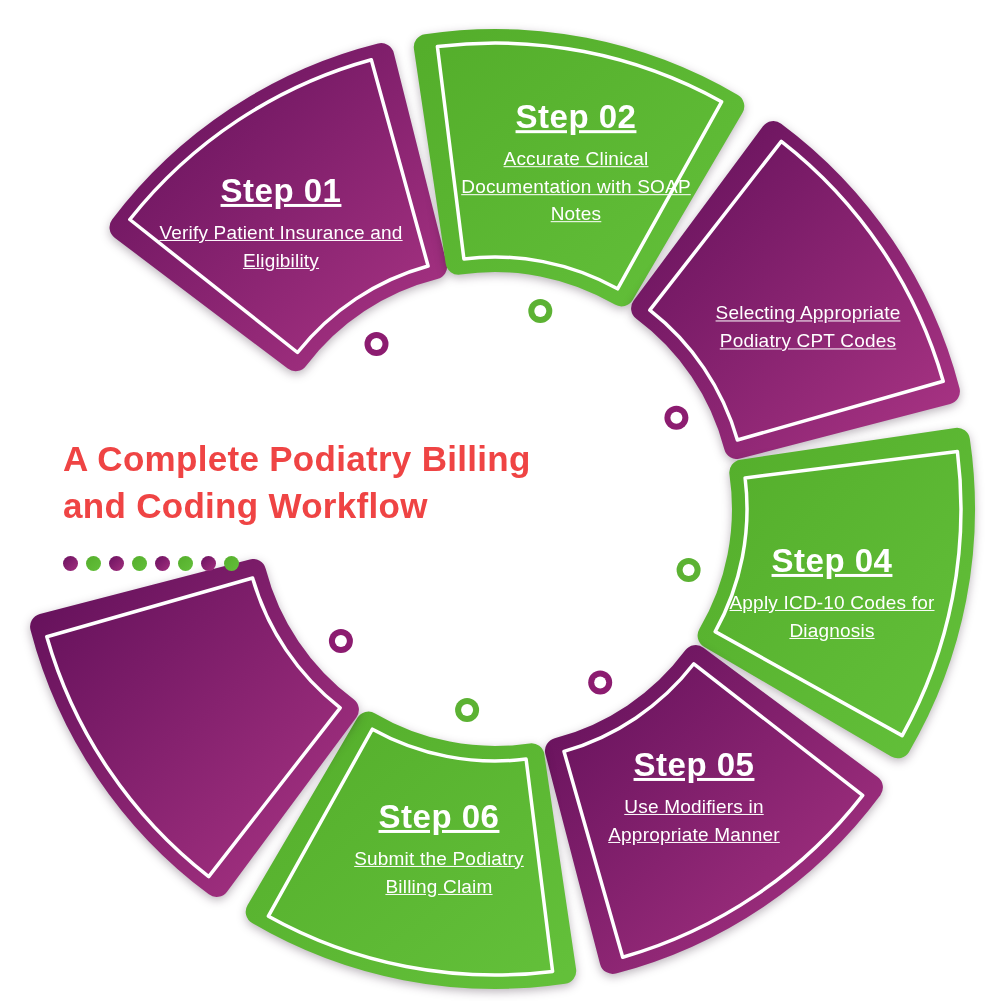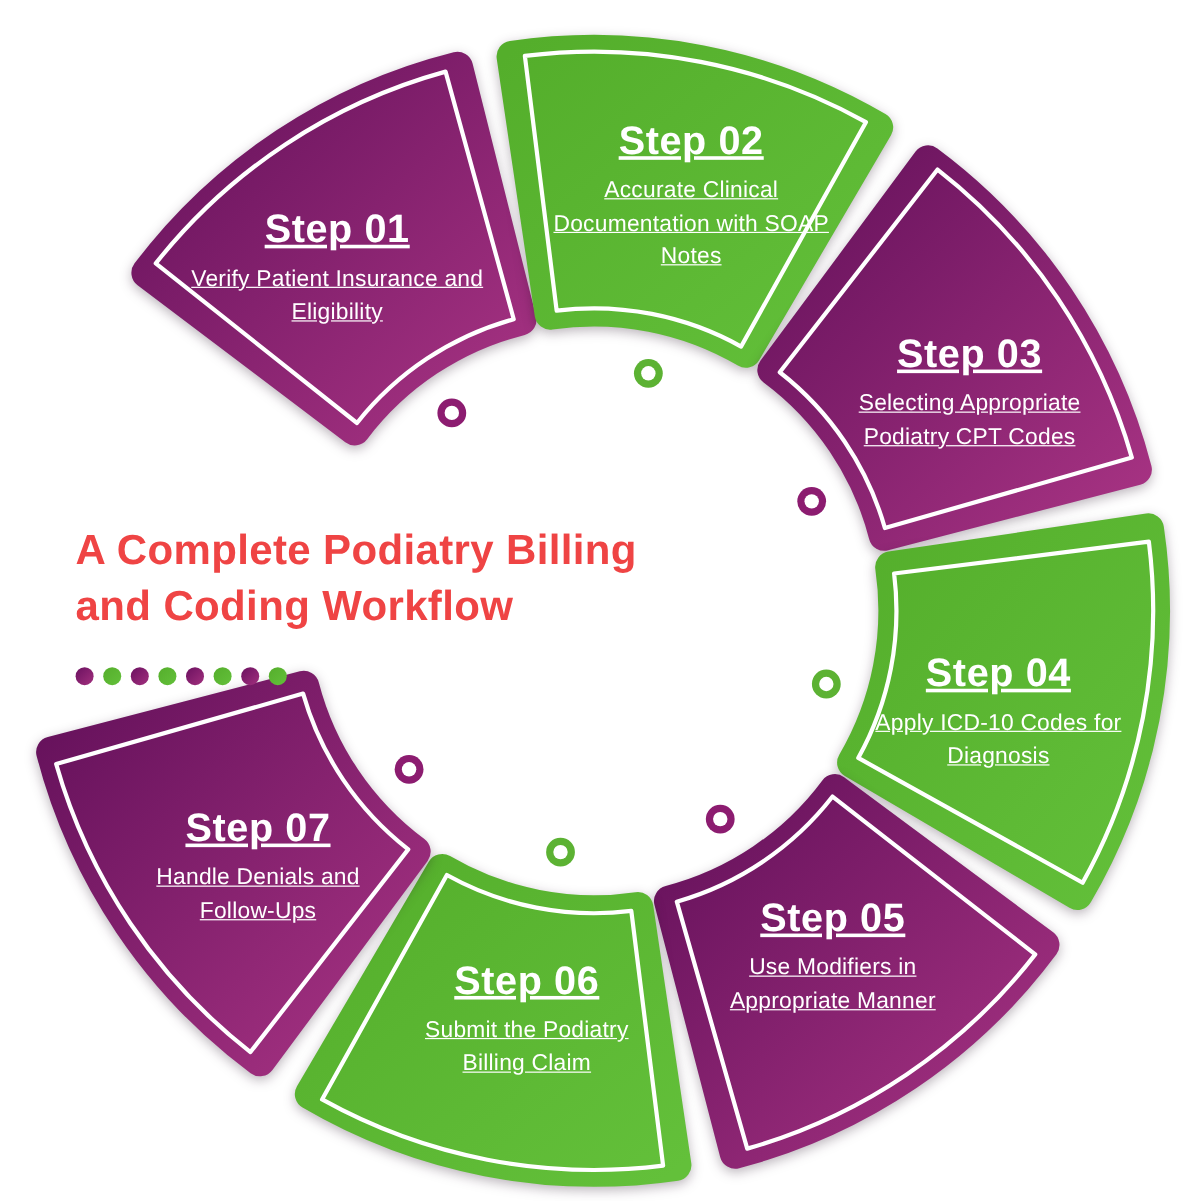--- a/index.html
+++ b/index.html
@@ -140,38 +140,33 @@
 
   <div class="seg-label pos-s1">
     <div class="seg-step">Step 01</div>
     <div class="seg-desc">Verify Patient Insurance and Eligibility</div>
   </div>
   <div class="seg-label pos-s2">
     <div class="seg-step">Step 02</div>
     <div class="seg-desc">Accurate Clinical Documentation with SOAP Notes</div>
   </div>
   <div class="seg-label pos-s3">
-    <div class="seg-step">Step 03</div>
     <div class="seg-desc">Selecting Appropriate Podiatry CPT Codes</div>
   </div>
   <div class="seg-label pos-s4">
     <div class="seg-step">Step 04</div>
     <div class="seg-desc">Apply ICD-10 Codes for Diagnosis</div>
   </div>
   <div class="seg-label pos-s5">
     <div class="seg-step">Step 05</div>
     <div class="seg-desc">Use Modifiers in Appropriate Manner</div>
   </div>
   <div class="seg-label pos-s6">
     <div class="seg-step">Step 06</div>
     <div class="seg-desc">Submit the Podiatry Billing Claim</div>
-  </div>
-  <div class="seg-label pos-s7">
-    <div class="seg-step">Step 07</div>
-    <div class="seg-desc">Handle Denials and Follow-Ups</div>
   </div>
 
   <div class="title-block">
     <h1 class="diagram-title">
       <span>A Complete Podiatry Billing</span><br>
       <span>and Coding Workflow</span>
     </h1>
     <div class="accent-dots" id="accent-dots">
         <span class="accent-dot purple"></span>
         <span class="accent-dot green"></span>

